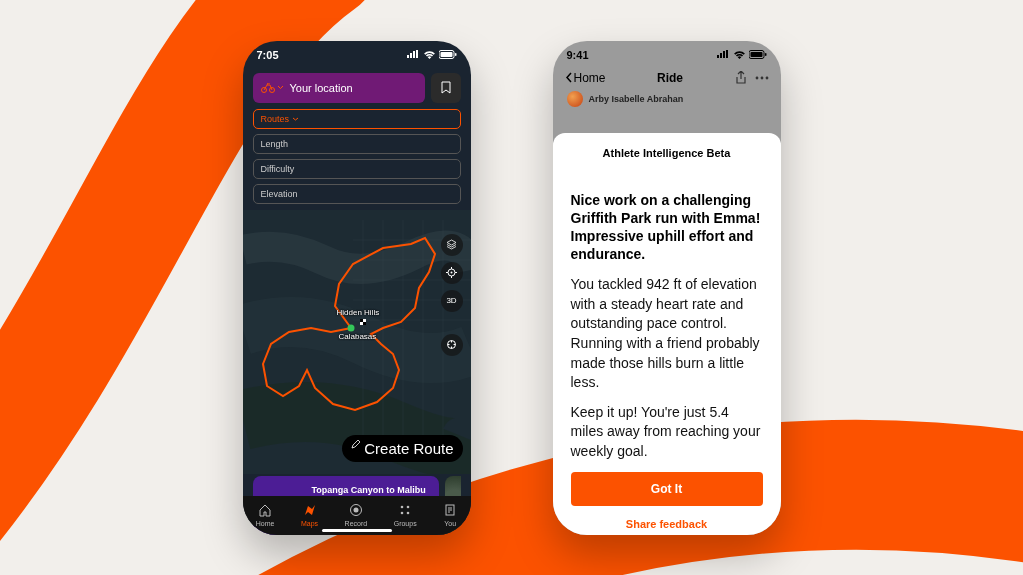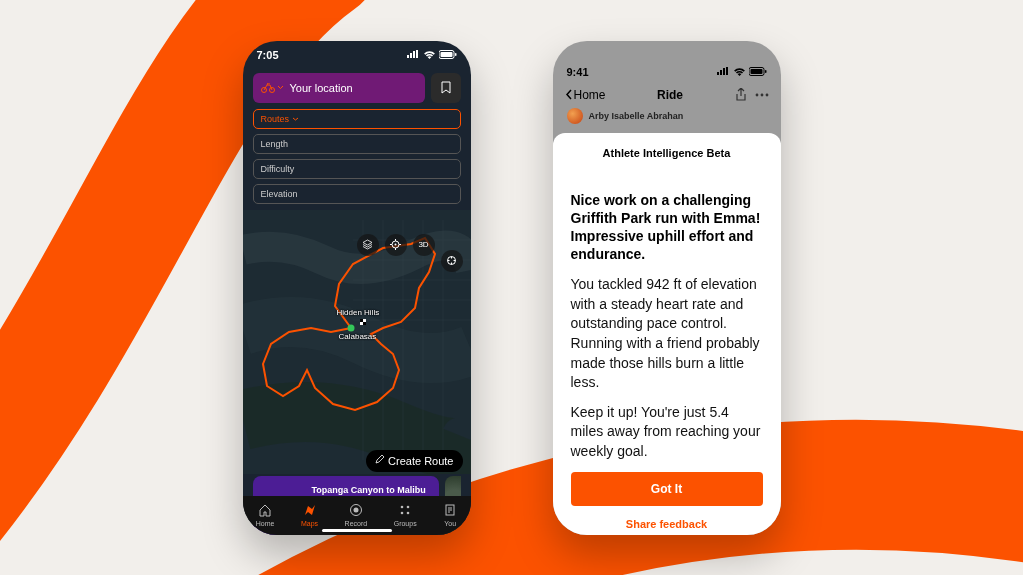--- a/index.html
+++ b/index.html
@@ -102,38 +102,39 @@
     position: absolute;
     font-size: 8px;
     color: #fff;
     text-shadow: 0 0 2px #000, 0 0 2px #000;
   }
   .p1 .map-btns {
     position: absolute;
     right: 8px;
     top: 24px;
     display: flex;
+    flex-direction: column;
     gap: 6px;
   }
   .p1 .map-btn {
     width: 22px; height: 22px;
     background: rgba(20,20,20,0.7);
     border-radius: 50%;
     display: flex; align-items: center; justify-content: center;
     font-size: 8px;
     color: #fff;
   }
   .p1 .create-route {
     position: absolute;
     right: 8px;
-    bottom: 2px;
+    bottom: 12px;
     background: #000;
     border-radius: 14px;
     padding: 5px 9px;
-    font-size: 11px;
+    font-size: 15px;
     display: flex;
     align-items: flex-start;
     gap: 4px;
   }
   .p1 .card-row {
     display: flex;
     gap: 6px;
     padding: 0 10px;
     margin-top: 2px;
   }
@@ -203,21 +204,21 @@
     bottom: 3px;
     left: 50%;
     transform: translateX(-50%);
     width: 70px;
     height: 3px;
     background: #fff;
     border-radius: 2px;
   }
   
   .p2 { background: #9b9b9b; color: #000; }
-  .p2 .status { color: #000; margin-top: 17px; }
+  .p2 .status { color: #000; }
   .p2 .nav {
     display: flex;
     align-items: center;
     justify-content: space-between;
     padding: 2px 12px 6px;
     font-size: 12px;
   }
   .p2 .nav .back { display: flex; align-items: center; gap: 2px; }
   .p2 .nav .title { font-weight: 700; }
   .p2 .nav .right { display: flex; align-items: center; gap: 8px; color: #333; }

